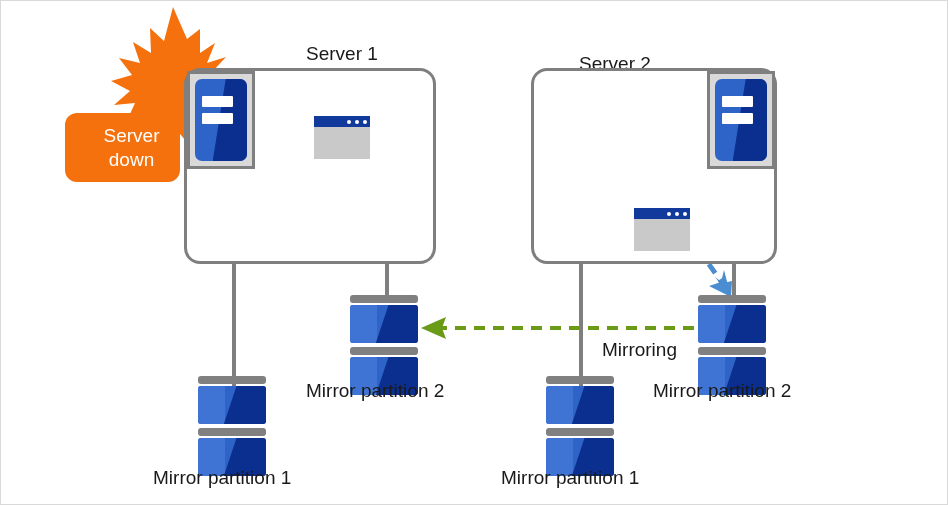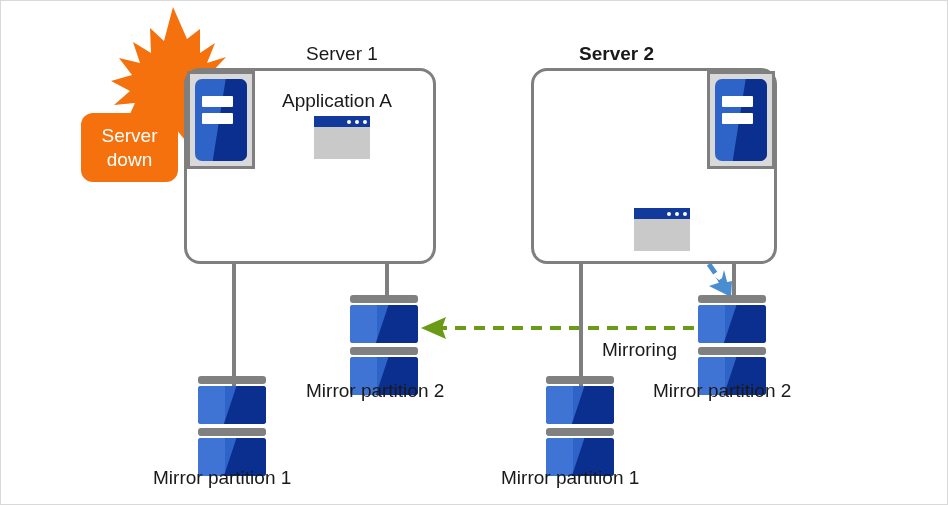--- a/index.html
+++ b/index.html
@@ -184,21 +184,20 @@
 
   <div class="server-box" style="left:183px;top:67px;width:252px;height:196px;"></div>
 
   <div class="tower" style="left:186px;top:70px;width:68px;height:98px;">
     <div class="tower-body">
       <div class="tower-bar b1"></div>
       <div class="tower-bar b2"></div>
     </div>
   </div>
 
-  <div class="label" style="left:281px;top:89px;">Application A</div>
   <div class="appwin" style="left:313px;top:115px;">
     <div class="appwin-title"></div>
     <div class="appwin-dot" style="right:19px;"></div>
     <div class="appwin-dot" style="right:11px;"></div>
     <div class="appwin-dot" style="right:3px;"></div>
   </div>
 
   <div class="vline" style="left:231px;top:261px;height:125px;"></div>
   <div class="vline" style="left:384px;top:261px;height:36px;"></div>
 
@@ -211,26 +210,26 @@
   <div class="label" style="left:305px;top:379px;">Mirror partition 2</div>
 
   <div class="disk" style="left:197px;top:375px;">
     <div class="disk-cap"></div>
     <div class="disk-platter"></div>
     <div class="disk-cap"></div>
     <div class="disk-platter"></div>
   </div>
   <div class="label" style="left:152px;top:466px;">Mirror partition 1</div>
 
-  <div class="badge" style="left:80px;top:112px;width:97px;height:69px;">
+  <div class="badge" style="left:64px;top:112px;width:97px;height:69px;padding-left:18px;">
     <span>Server</span>
     <span>down</span>
   </div>
 
-  <div class="label" style="left:578px;top:42px;font-weight:bold;">Server 2</div>
+  <div class="label" style="left:578px;top:52px;">Server 2</div>
 
   <div class="server-box" style="left:530px;top:67px;width:246px;height:196px;"></div>
 
   <div class="tower" style="left:706px;top:70px;width:68px;height:98px;">
     <div class="tower-body">
       <div class="tower-bar b1"></div>
       <div class="tower-bar b2"></div>
     </div>
   </div>
 

